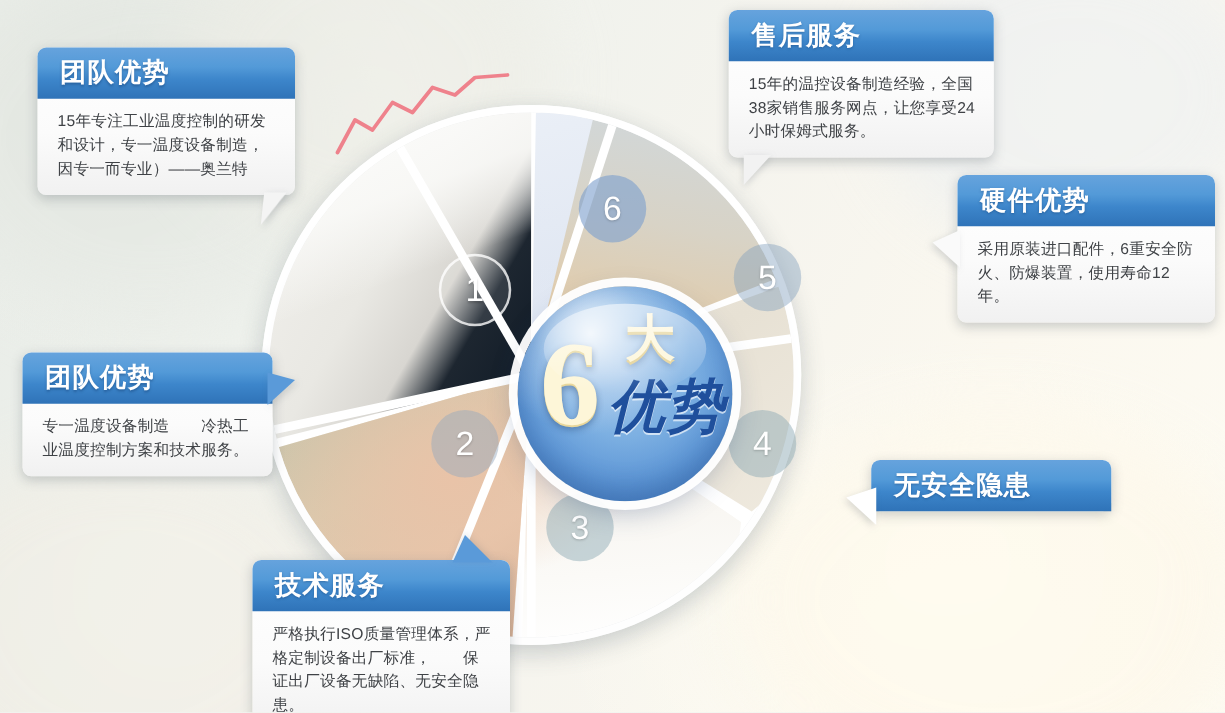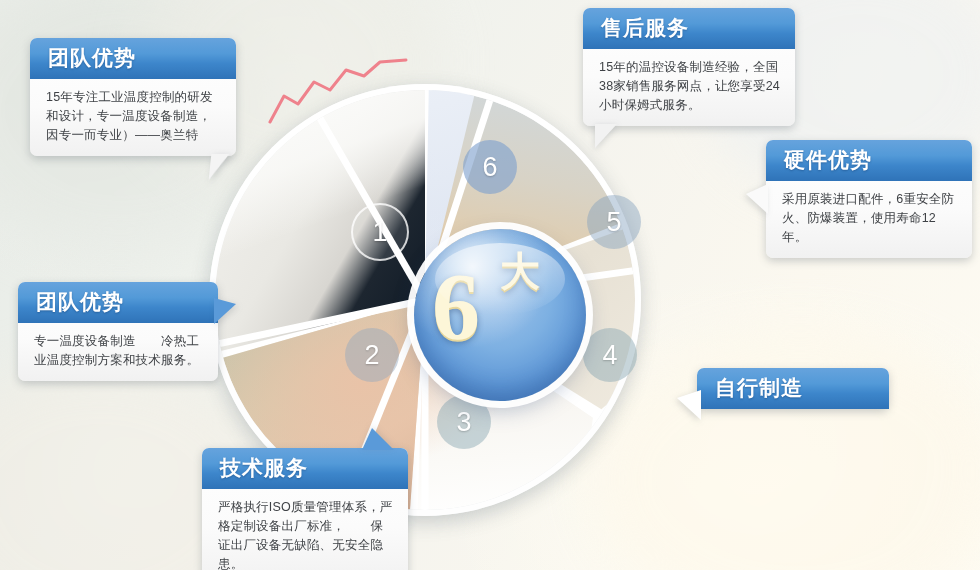--- a/index.html
+++ b/index.html
@@ -248,20 +248,21 @@
     <div class="numdot ring" style="left:341px;top:193px;">1</div>
     <div class="numdot solid3" style="left:335px;top:318px;">2</div>
     <div class="numdot solid4" style="left:427px;top:385px;">3</div>
     <div class="numdot solid4" style="left:573px;top:318px;">4</div>
     <div class="numdot solid5" style="left:577px;top:185px;">5</div>
     <div class="numdot solid" style="left:453px;top:130px;">6</div>
 
     <div id="center">
       <span class="six">6</span>
       <span class="da">大</span>
+      <span class="ys">优势</span>
     </div>
   </div>
 
   <svg class="redline" viewBox="0 0 140 70">
     <polyline points="2,66 16,40 30,48 46,26 62,34 78,14 96,20 112,6 138,4" fill="none" stroke="#ef6f7c" stroke-width="3" stroke-linejoin="round" stroke-linecap="round"></polyline>
   </svg>
 
   <div class="callout" id="c-team">
     <div class="hd">团队优势</div>
     <div class="bd">15年专注工业温度控制的研发和设计，专一温度设备制造，因专一而专业）——奥兰特</div>
@@ -274,21 +275,21 @@
     <div class="tail"></div>
   </div>
 
   <div class="callout" id="c-hw">
     <div class="hd">硬件优势</div>
     <div class="bd">采用原装进口配件，6重安全防火、防爆装置，使用寿命12年。</div>
     <div class="tail"></div>
   </div>
 
   <div class="callout" id="c-sw">
-    <div class="hd">自行制造</div>
+    <div class="hd">无安全隐患</div>
     <div class="tail"></div>
   </div>
 
   <div class="callout" id="c-qa">
     <div class="hd">技术服务</div>
     <div class="bd">严格执行ISO质量管理体系，严格定制设备出厂标准，　　保证出厂设备无缺陷、无安全隐患。</div>
     <div class="tail"></div>
   </div>
 
   <div class="callout" id="c-tech">

